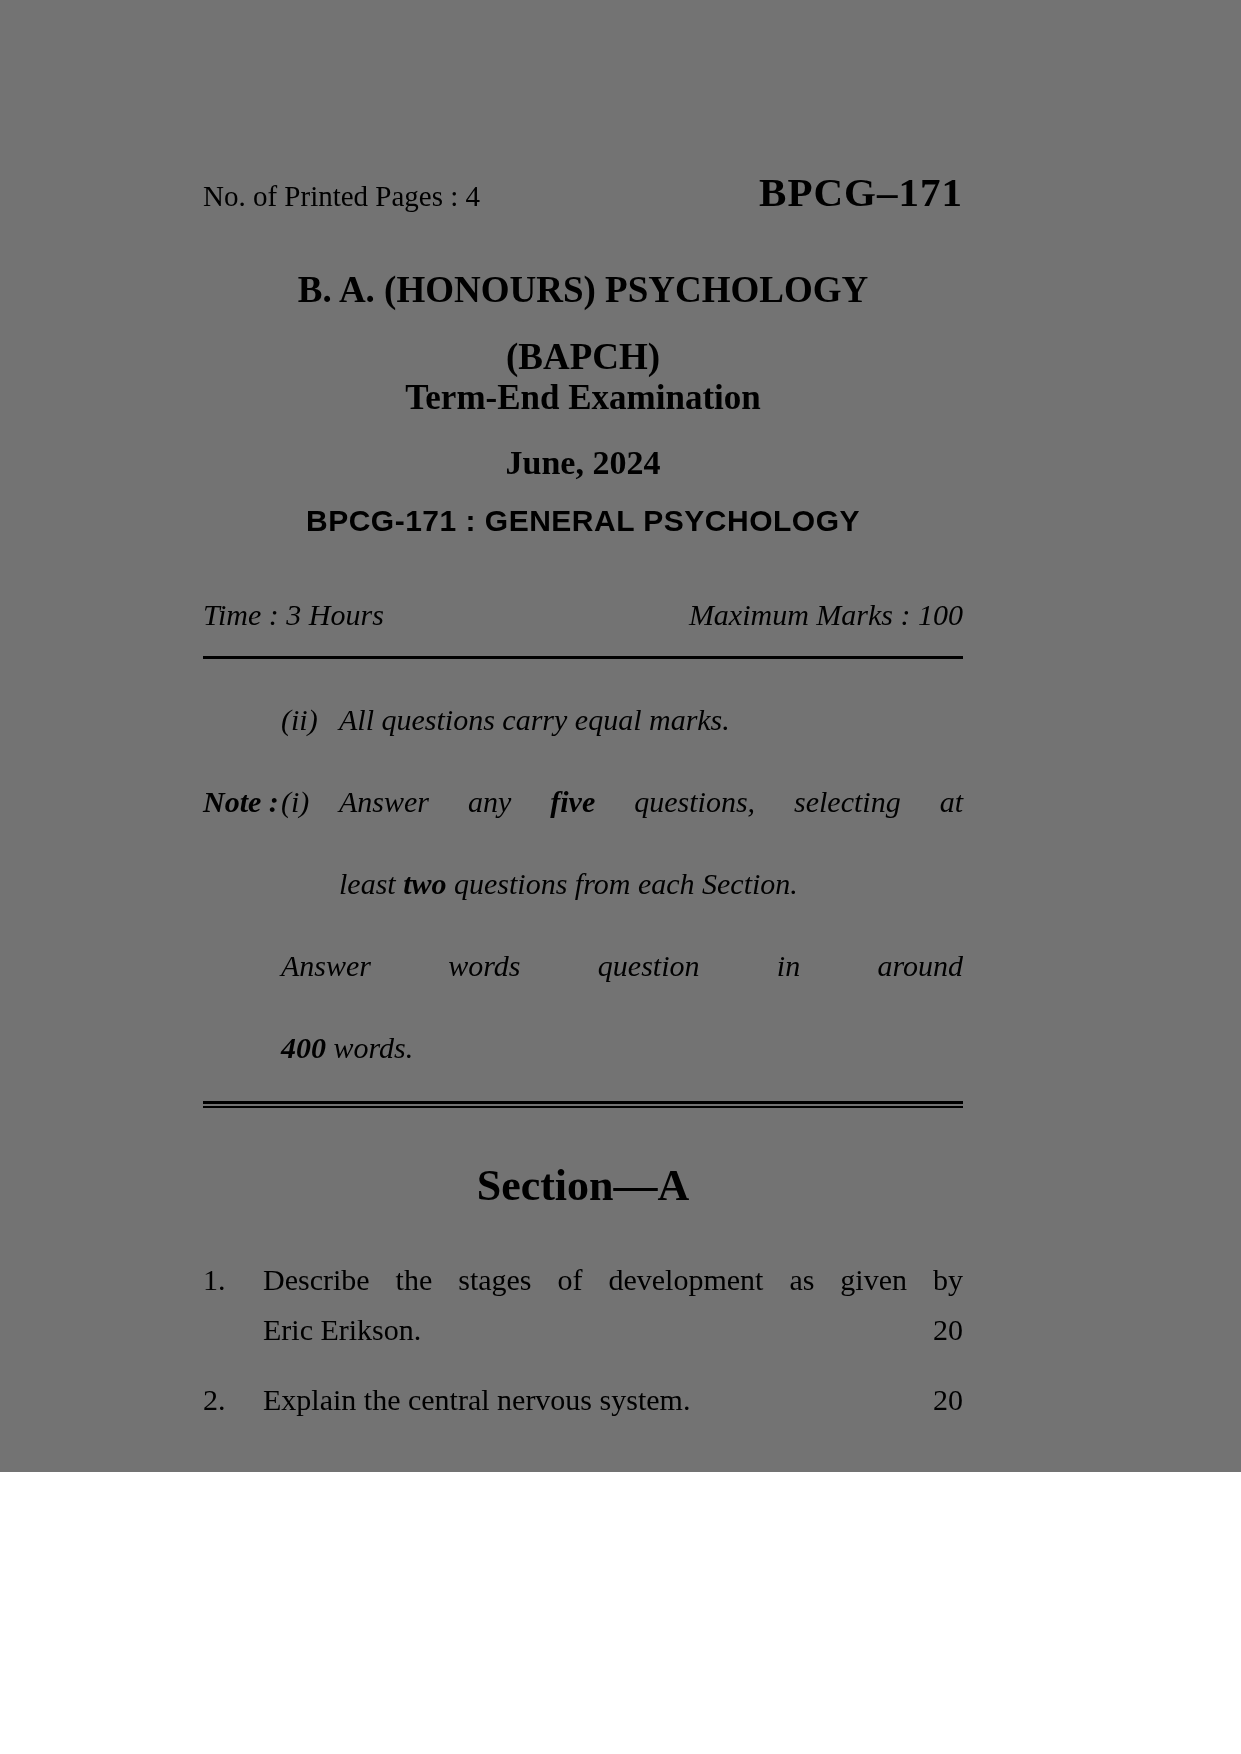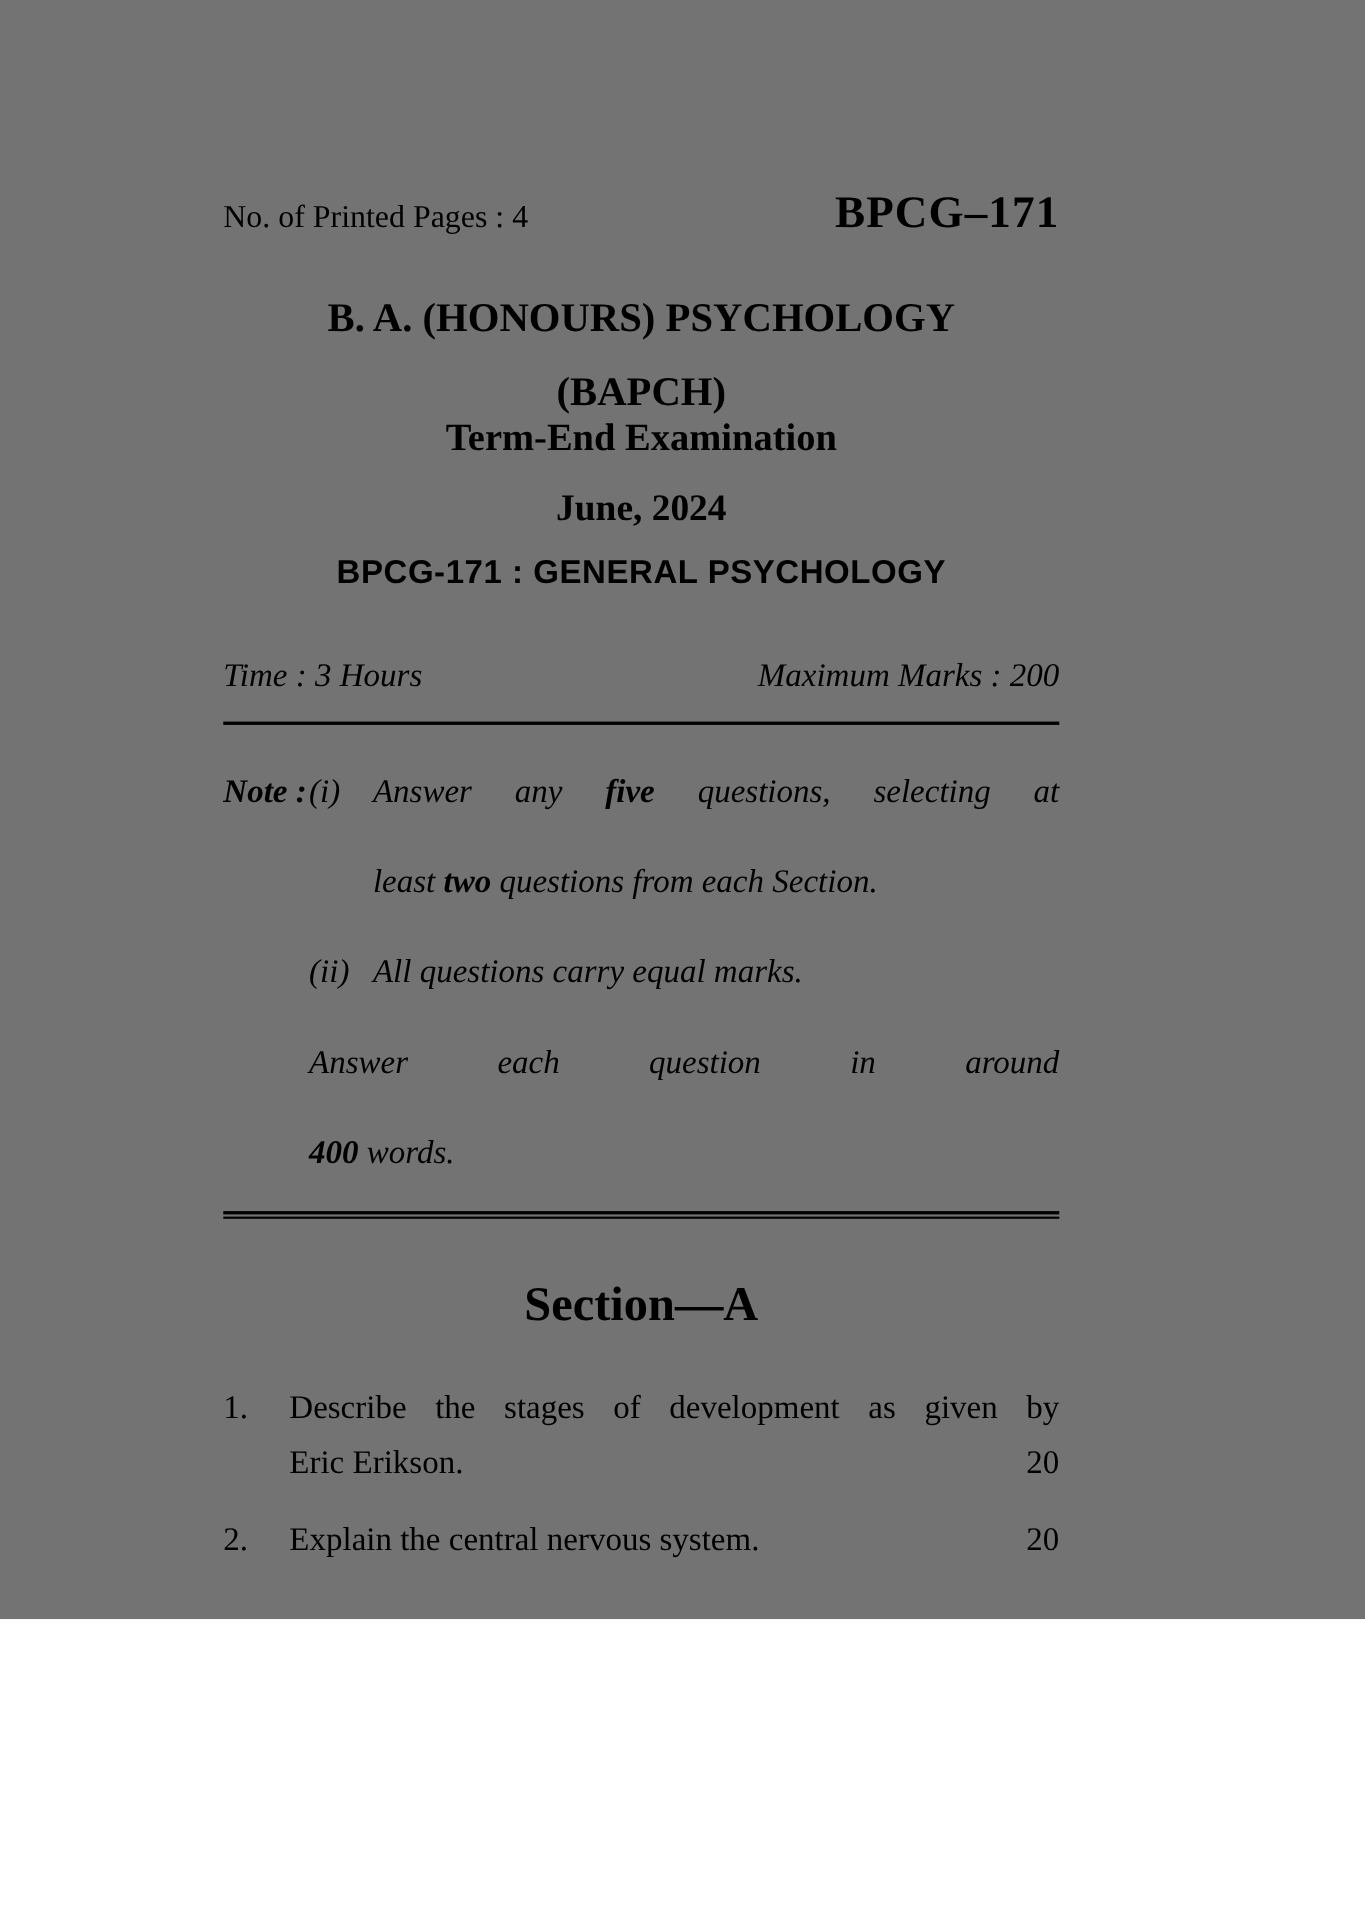--- a/index.html
+++ b/index.html
@@ -121,48 +121,48 @@
     <div class="title-block">
       <div class="title-1">B. A. (HONOURS) PSYCHOLOGY</div>
       <div class="title-2">(BAPCH)</div>
       <div class="title-3">Term-End Examination</div>
       <div class="title-4">June, 2024</div>
       <div class="title-5">BPCG-171 : GENERAL PSYCHOLOGY</div>
     </div>
 
     <div class="meta-row">
       <span>Time : 3 Hours</span>
-      <span>Maximum Marks : 200</span>
+      <span>Maximum Marks : 100</span>
     </div>
 
     <div class="rule-single"></div>
 
     <div class="note-block">
+
+      <div class="note-item">
+        <div class="note-label"></div>
+        <div class="note-num">(ii)</div>
+        <div class="note-text">
+          <div>All questions carry equal marks.</div>
+        </div>
+      </div>
 
       <div class="note-item">
         <div class="note-label">Note :</div>
         <div class="note-num">(i)</div>
         <div class="note-text">
           <div class="jl"><span>Answer any </span><span class="b">five</span><span> questions, selecting at</span></div>
           <div><span>least </span><span class="b">two</span><span> questions from each Section.</span></div>
         </div>
       </div>
 
       <div class="note-item">
         <div class="note-label"></div>
-        <div class="note-num">(ii)</div>
         <div class="note-text">
-          <div>All questions carry equal marks.</div>
-        </div>
-      </div>
-
-      <div class="note-item">
-        <div class="note-label"></div>
-        <div class="note-text">
-          <div class="jl">Answer each question in around</div>
+          <div class="jl">Answer words question in around</div>
           <div><span class="b">400</span><span> words.</span></div>
         </div>
       </div>
 
     </div>
 
     <div class="rule-double"></div>
 
     <div class="section-heading">Section—A</div>
 

